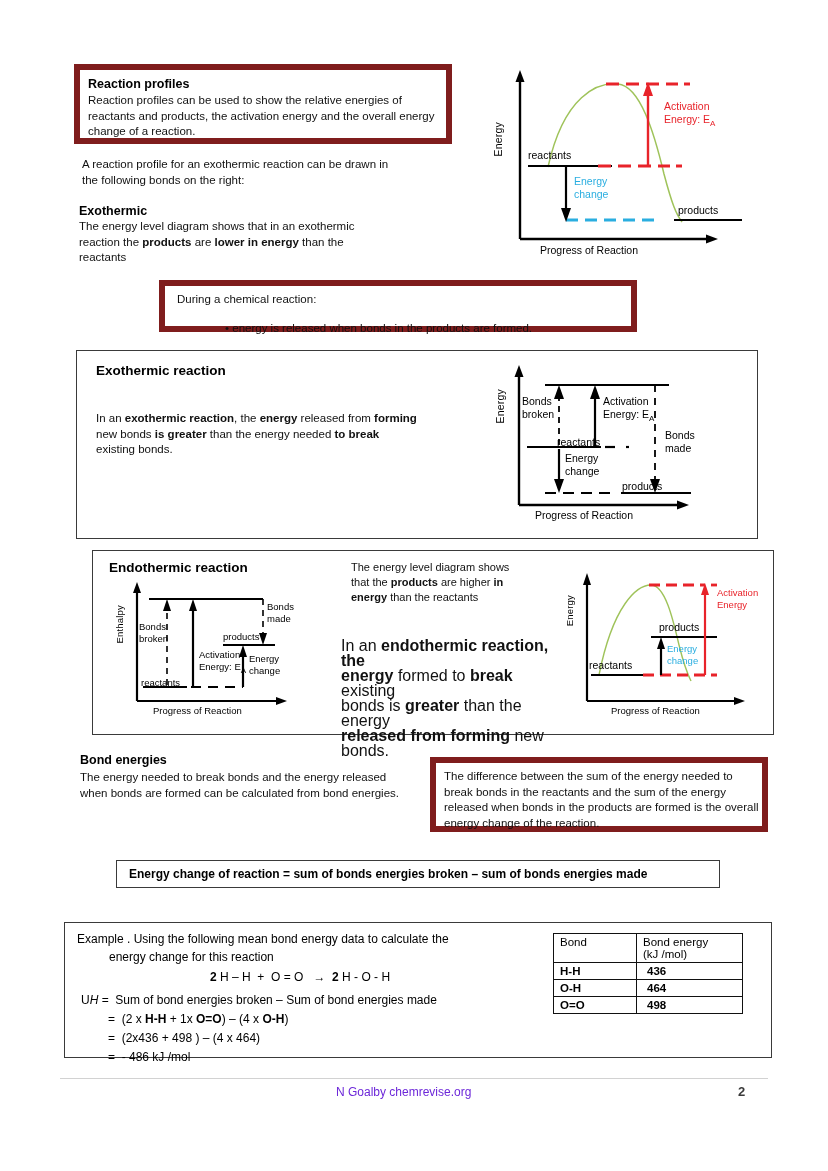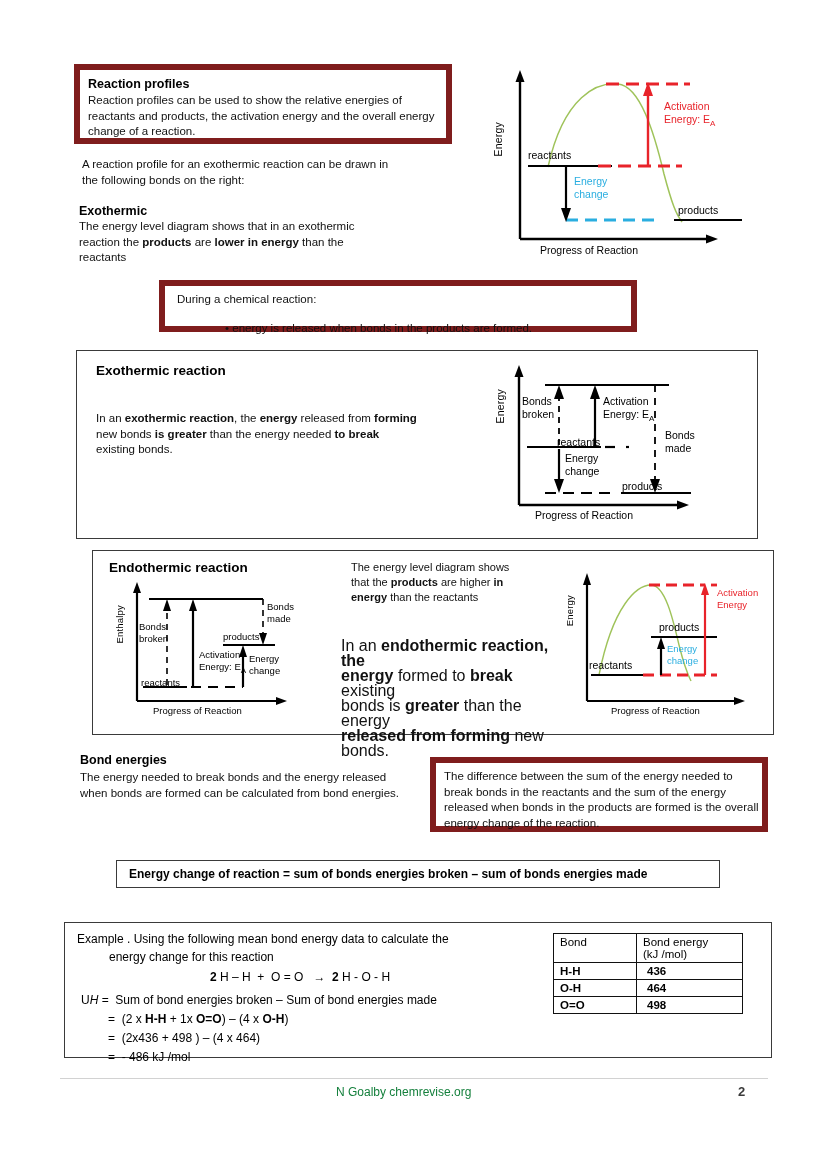--- a/index.html
+++ b/index.html
@@ -66,21 +66,21 @@
     position: absolute;
     left: 60px; right: 60px;
     top: 1078px;
     border-top: 1px solid #d2d2d2;
   }
   .footer-text {
     position: absolute;
     top: 1085px;
     left: 336px;
     font-size: 12px;
-    color: #15803d;
+    color: #6d28d9;
   }
   .footer-page {
     position: absolute;
     top: 1084px;
     left: 738px;
     font-size: 13px;
     font-weight: bold;
     color: #3a3a3a;
   }
 

